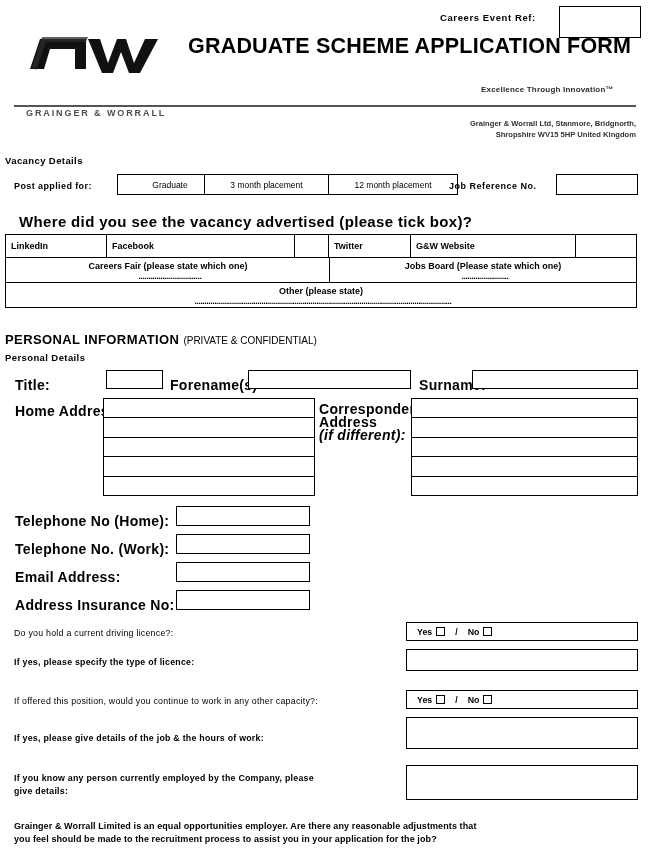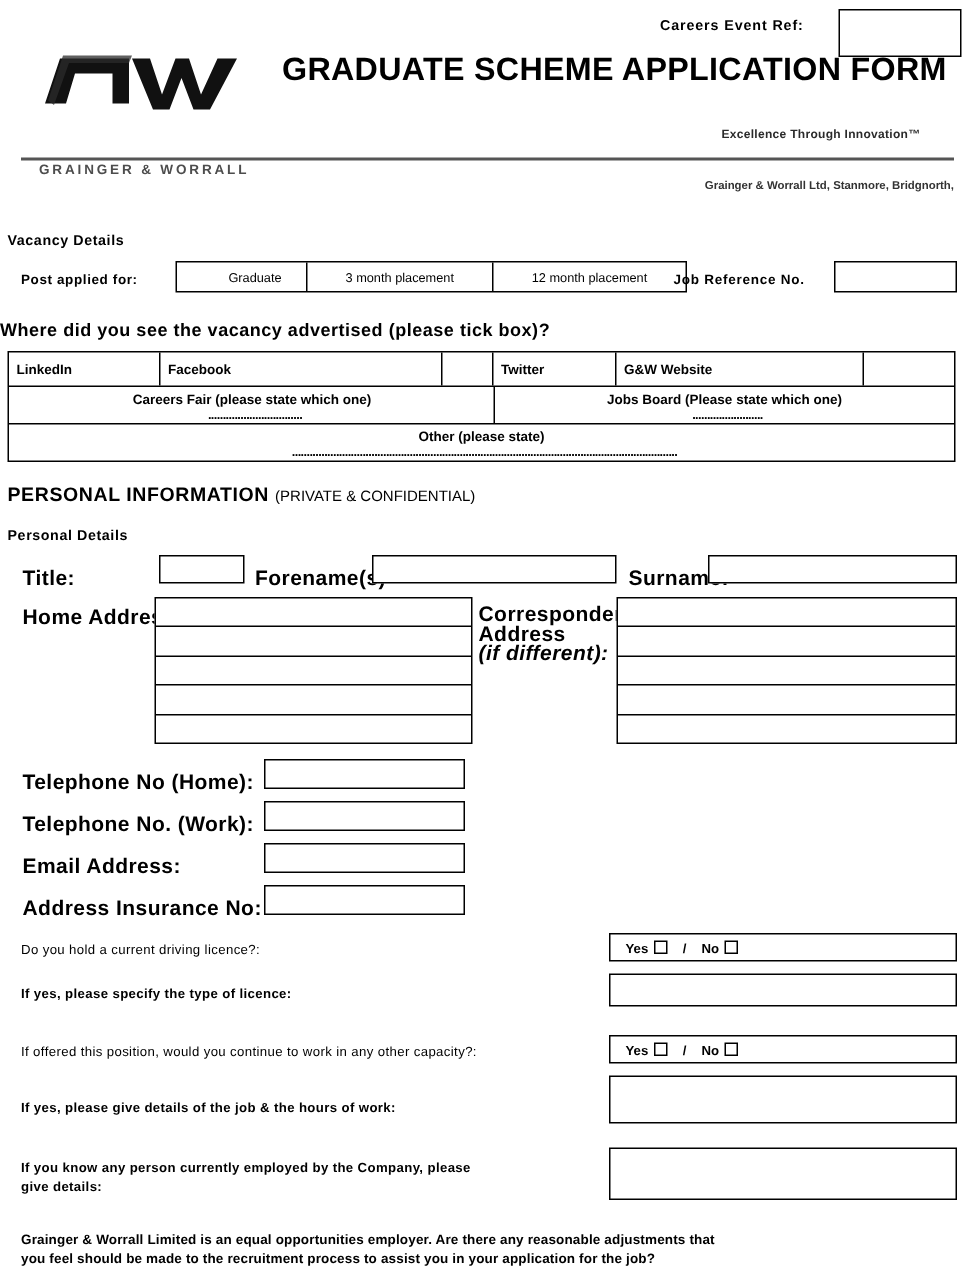--- a/index.html
+++ b/index.html
@@ -107,22 +107,22 @@
 
   #job-ref-label { left: 449px; top: 181px; font-size: 9px; font-weight: bold; letter-spacing: 0.5px; }
   #job-ref-box {
     left: 556px; top: 174px;
     width: 82px; height: 21px;
     border: 1.6px solid #000;
     box-sizing: border-box;
   }
 
   #advert-question {
-    left: 0; top: 213px;
-    font-size: 12px; font-weight: bold; letter-spacing: 0.35px;
+    left: 19px; top: 213px;
+    font-size: 15px; font-weight: bold; letter-spacing: 0.35px;
   }
 
   
   #advert-table {
     left: 5px; top: 234px;
     width: 632px;
     border: 1.6px solid #000;
     box-sizing: border-box;
   }
   .ad-row { display: flex; border-bottom: 1.4px solid #000; box-sizing: border-box; }
@@ -146,21 +146,21 @@
   #ad-r1-c4 { width: 82px; }
   #ad-r1-c5 { width: 165px; }
   #ad-r1-c6 { width: 59px; }
   #ad-r2-c1 { width: 324px; }
   #ad-r2-c2 { width: 305px; }
   #ad-r3-c1 { width: 629px; }
   .ad-row.tall .ad-cell { height: 24px; flex-direction: column; }
 
   
   #personal-info-heading {
-    left: 5px; top: 322px;
+    left: 5px; top: 332px;
     font-size: 13px; font-weight: bold; letter-spacing: 0.4px;
   }
   #personal-info-sub {
     font-size: 10px; font-weight: normal; letter-spacing: 0px;
   }
   #personal-details-heading { left: 5px; top: 352px; }
 
   .field-label {
     font-size: 14px; font-weight: bold; letter-spacing: 0.3px;
     white-space: nowrap;
@@ -251,20 +251,21 @@
       <path d="M10 42 L20 12 L66 12 L64 17 L24 17 L14 45 Z" fill="#2b2b2b" opacity="0.75"></path>
     </svg>
     <div id="logo-wordmark">GRAINGER &amp; WORRALL</div>
   </div>
 
   <div class="abs" id="tagline">Excellence Through Innovation™</div>
   <div class="abs" id="header-rule"></div>
 
   <div class="abs" id="company-address">
     <div>Grainger &amp; Worrall Ltd, Stanmore, Bridgnorth,</div>
+    <div>Shropshire WV15 5HP United Kingdom</div>
   </div>
 
   <div class="abs section-heading" id="vacancy-heading">Vacancy  Details</div>
 
   <div class="abs" id="post-applied-label">Post applied  for:</div>
 
   <div class="abs" id="post-options">
     <div class="post-option" id="opt-graduate">Graduate</div>
     <div class="post-option" id="opt-3month">3 month placement</div>
     <div class="post-option" id="opt-12month">12 month placement</div>

